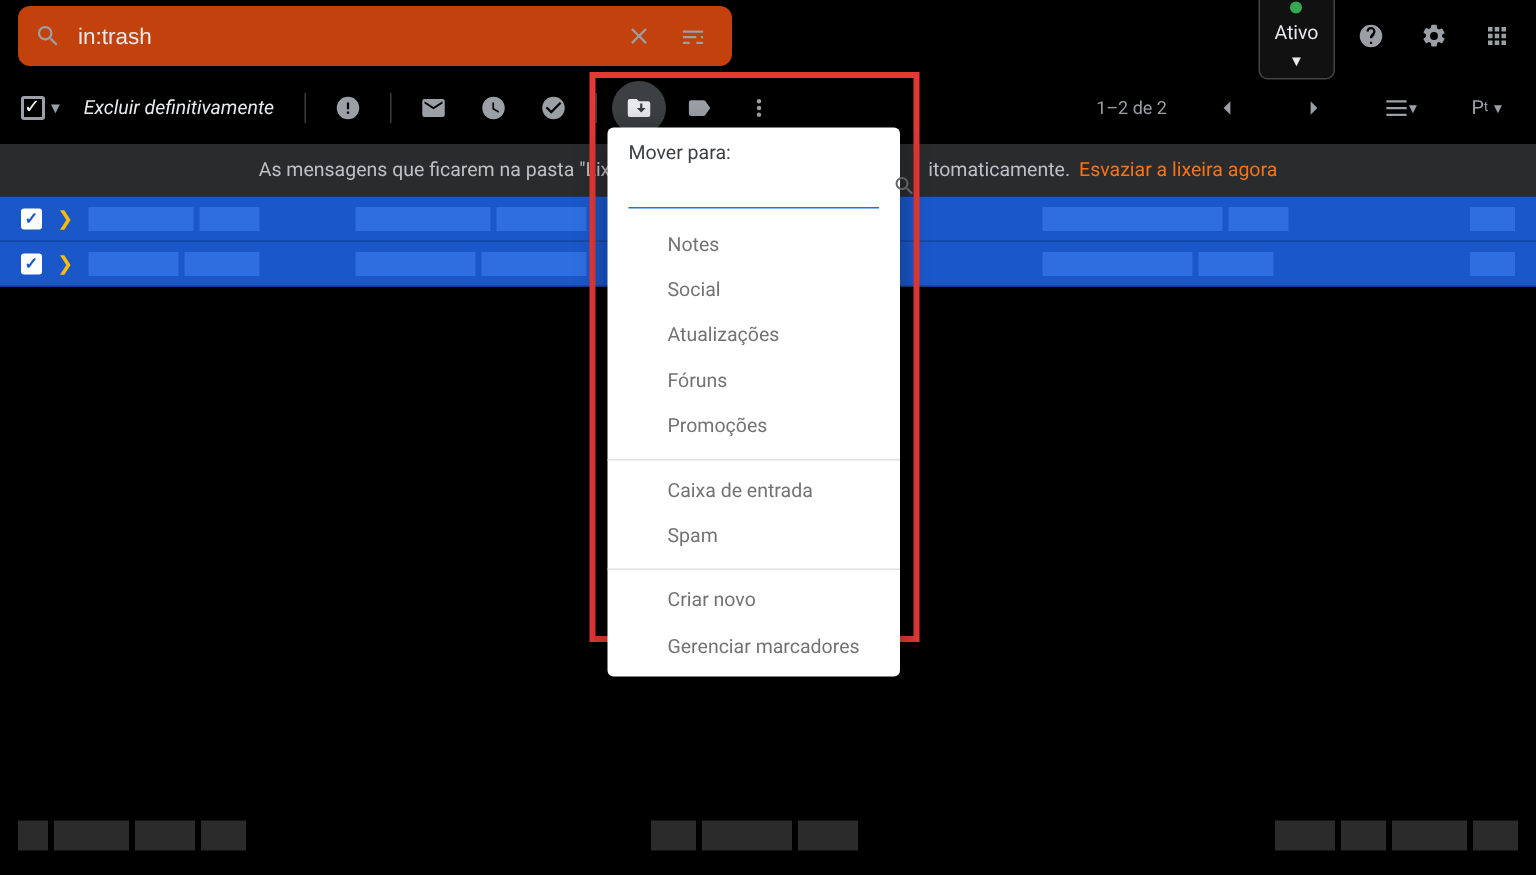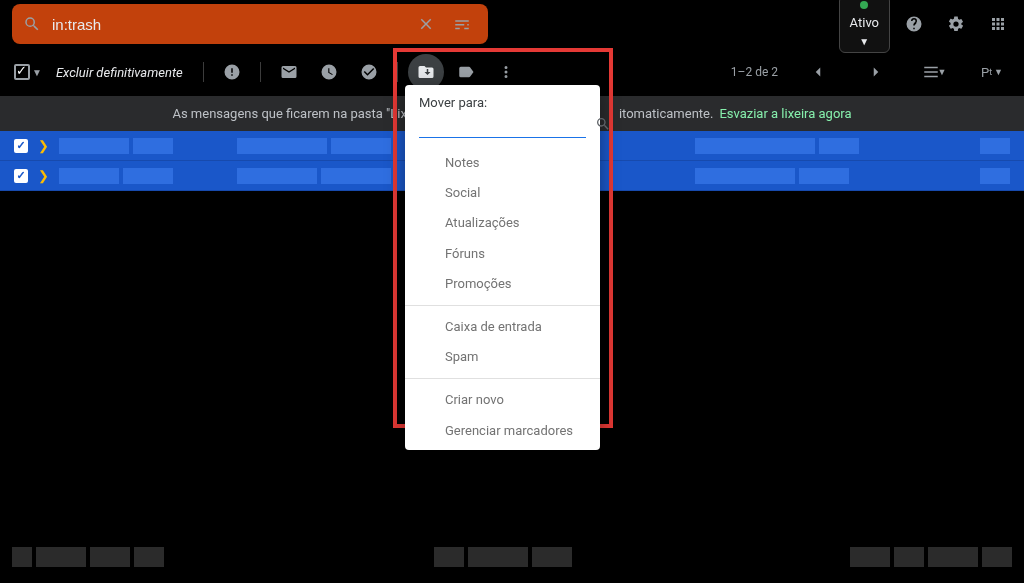--- a/index.html
+++ b/index.html
@@ -94,21 +94,21 @@
   .banner {
     background:#2a2b2d;
     color:#bdc1c6;
     font-size:13px;
     text-align:center;
     padding:10px 0;
     display:flex;
     justify-content:center;
     gap:6px;
   }
-  .banner a { color:#86efac; text-decoration:none; }
+  .banner a { color:#f97316; text-decoration:none; }
   .email-row {
     display:flex;
     align-items:center;
     height:30px;
     background:#1a57c9;
     border-bottom:1px solid #174aad;
     padding:0 14px;
     gap:10px;
   }
   .email-row .row-check {

